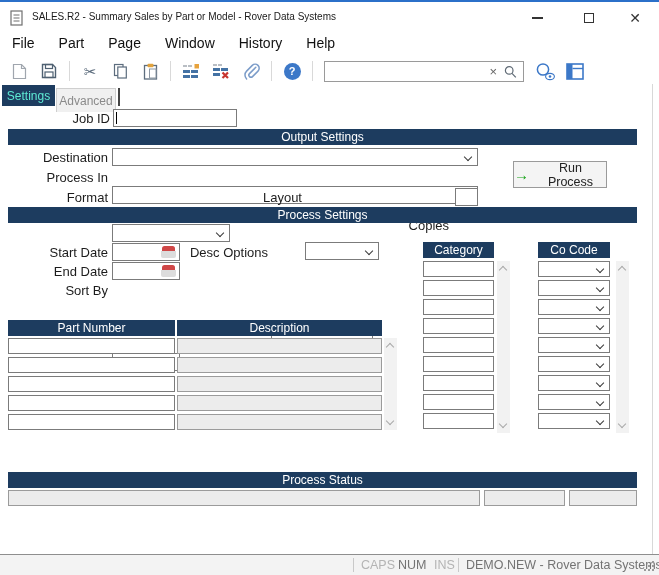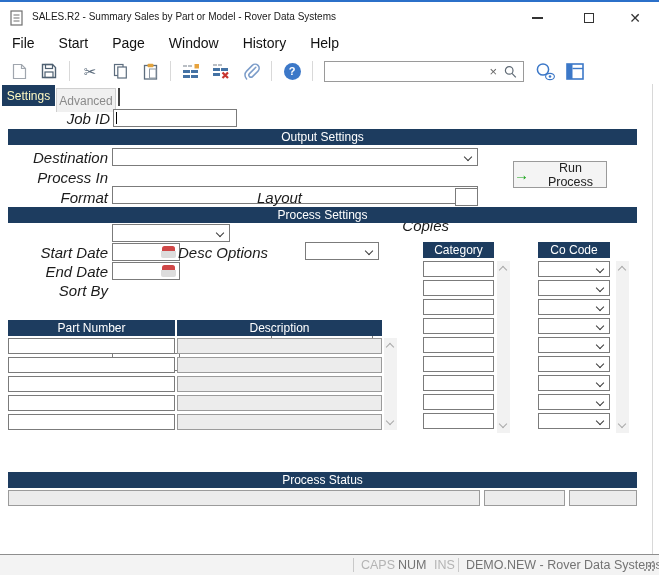--- a/index.html
+++ b/index.html
@@ -26,26 +26,26 @@
   .tbtn{width:26px;height:22px;display:flex;align-items:center;justify-content:center;}
   .tsep{width:1px;height:20px;background:#d9d9d9;margin:0 3px;}
   .scissors{font-size:15px;color:#5d6d7e;line-height:1;}
   .help-circle{width:17px;height:17px;border-radius:50%;background:#3c78c8;color:#fff;font-size:11px;font-weight:bold;display:flex;align-items:center;justify-content:center;}
   .searchbox{position:relative;width:200px;height:21px;border:1px solid #9a9a9a;background:#fff;margin:0 4px;}
   .searchbox input{position:absolute;left:2px;top:1px;width:160px;height:17px;border:none;outline:none;font-size:12px;font-family:"Liberation Sans",sans-serif;}
   .search-clear{position:absolute;right:26px;top:2px;font-size:13px;color:#666;}
   .search-mag{position:absolute;right:6px;top:3px;}
 
   
-  .tab-active{position:absolute;left:2px;top:83px;width:53px;height:21px;background:#1d3c5f;color:#fef9c3;font-size:12px;display:flex;align-items:center;justify-content:center;}
+  .tab-active{position:absolute;left:2px;top:83px;width:53px;height:21px;background:#1d3c5f;color:#5eead4;font-size:12px;display:flex;align-items:center;justify-content:center;}
   .tab-inactive{position:absolute;left:56px;top:86px;width:60px;height:24px;background:#f0f0f0;border:1px solid #cfcfcf;border-bottom:none;color:#8a8a8a;font-size:12px;display:flex;align-items:center;justify-content:center;}
   .tab-tick{position:absolute;left:118px;top:86px;width:2px;height:18px;background:#444;}
 
   
-  .lbl{position:absolute;font-size:15px;color:#1c1c1c;text-align:right;line-height:18px;white-space:nowrap;font-style:italic;}
+  .lbl{position:absolute;font-size:13px;color:#1c1c1c;text-align:right;line-height:18px;white-space:nowrap;}
   .tfield{height:18px;border:1px solid #7b7b7b;background:#fff;font-size:12px;font-family:"Liberation Sans",sans-serif;padding:0 3px;outline:none;}
   .abs{position:absolute;}
   .navybar{position:absolute;height:16px;background:#1d3c5f;color:#fff;font-size:12px;text-align:center;line-height:16px;}
   .combo{border:1px solid #7b7b7b;background:#fff;position:relative;}
   .combo .chev{position:absolute;right:6px;top:5px;width:6px;height:6px;border-right:1.5px solid #3a3a3a;border-bottom:1.5px solid #3a3a3a;transform:rotate(45deg);}
   .combo .combo-val{position:absolute;left:3px;top:1px;font-size:12px;}
   .caret{position:absolute;left:116px;top:110px;width:1px;height:12px;background:#000;}
 
   .run-btn{position:absolute;left:513px;top:159px;width:94px;height:27px;background:#f4f4f4;border:1px solid #9a9a9a;font-size:12.5px;color:#222;display:flex;align-items:center;justify-content:center;gap:6px;}
   .run-arrow{color:#17a317;font-weight:bold;font-size:15px;line-height:1;}
@@ -101,21 +101,21 @@
     <span class="winbtn max">
         <span class="glyph-max"></span>
       </span>
     <span class="winbtn close">
         <span class="glyph-close">✕</span>
       </span>
   </div>
 
   <div class="menubar">
       <span class="menu-item">File</span>
-      <span class="menu-item">Start</span>
+      <span class="menu-item">Part</span>
       <span class="menu-item">Page</span>
       <span class="menu-item">Window</span>
       <span class="menu-item">History</span>
       <span class="menu-item">Help</span>
     </div>
 
   <div class="toolbar">
     <span class="tbtn">
       <svg width="15" height="17" viewBox="0 0 15 17">
           <path d="M1.5 1.5 h8 l4 4 v10 h-12 z" fill="#fff" stroke="#a0a6ae" stroke-width="1.2"></path>

